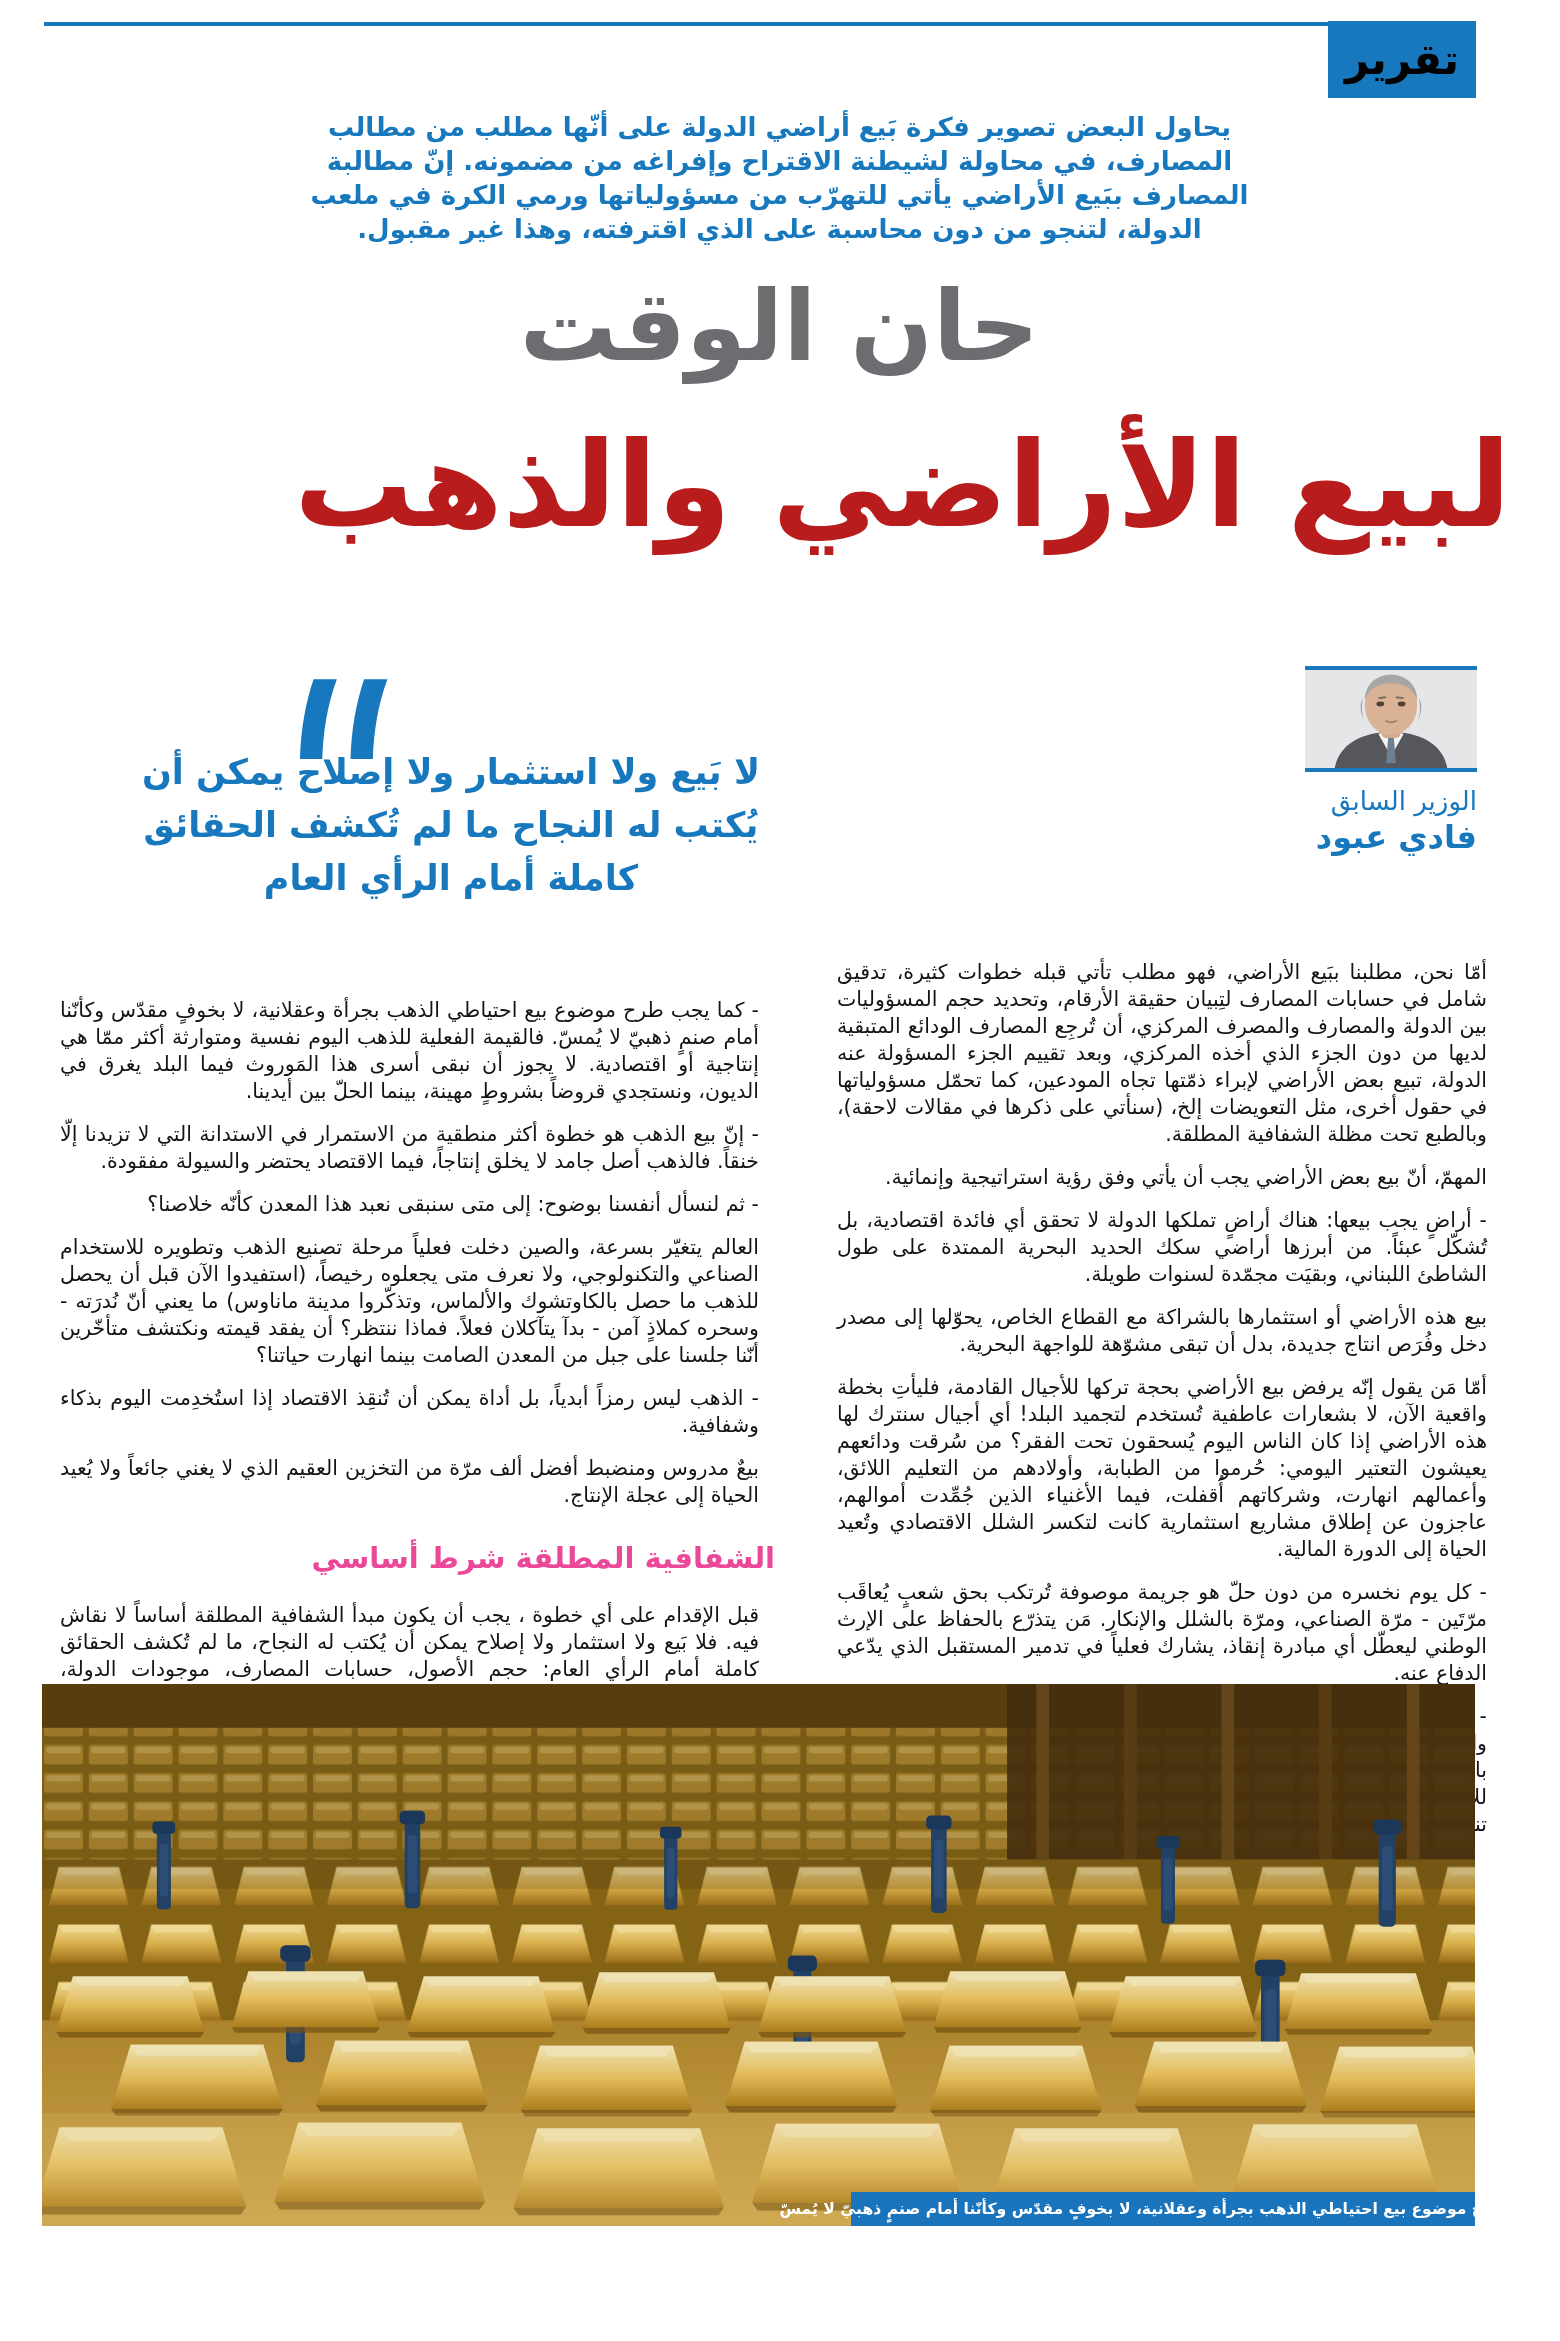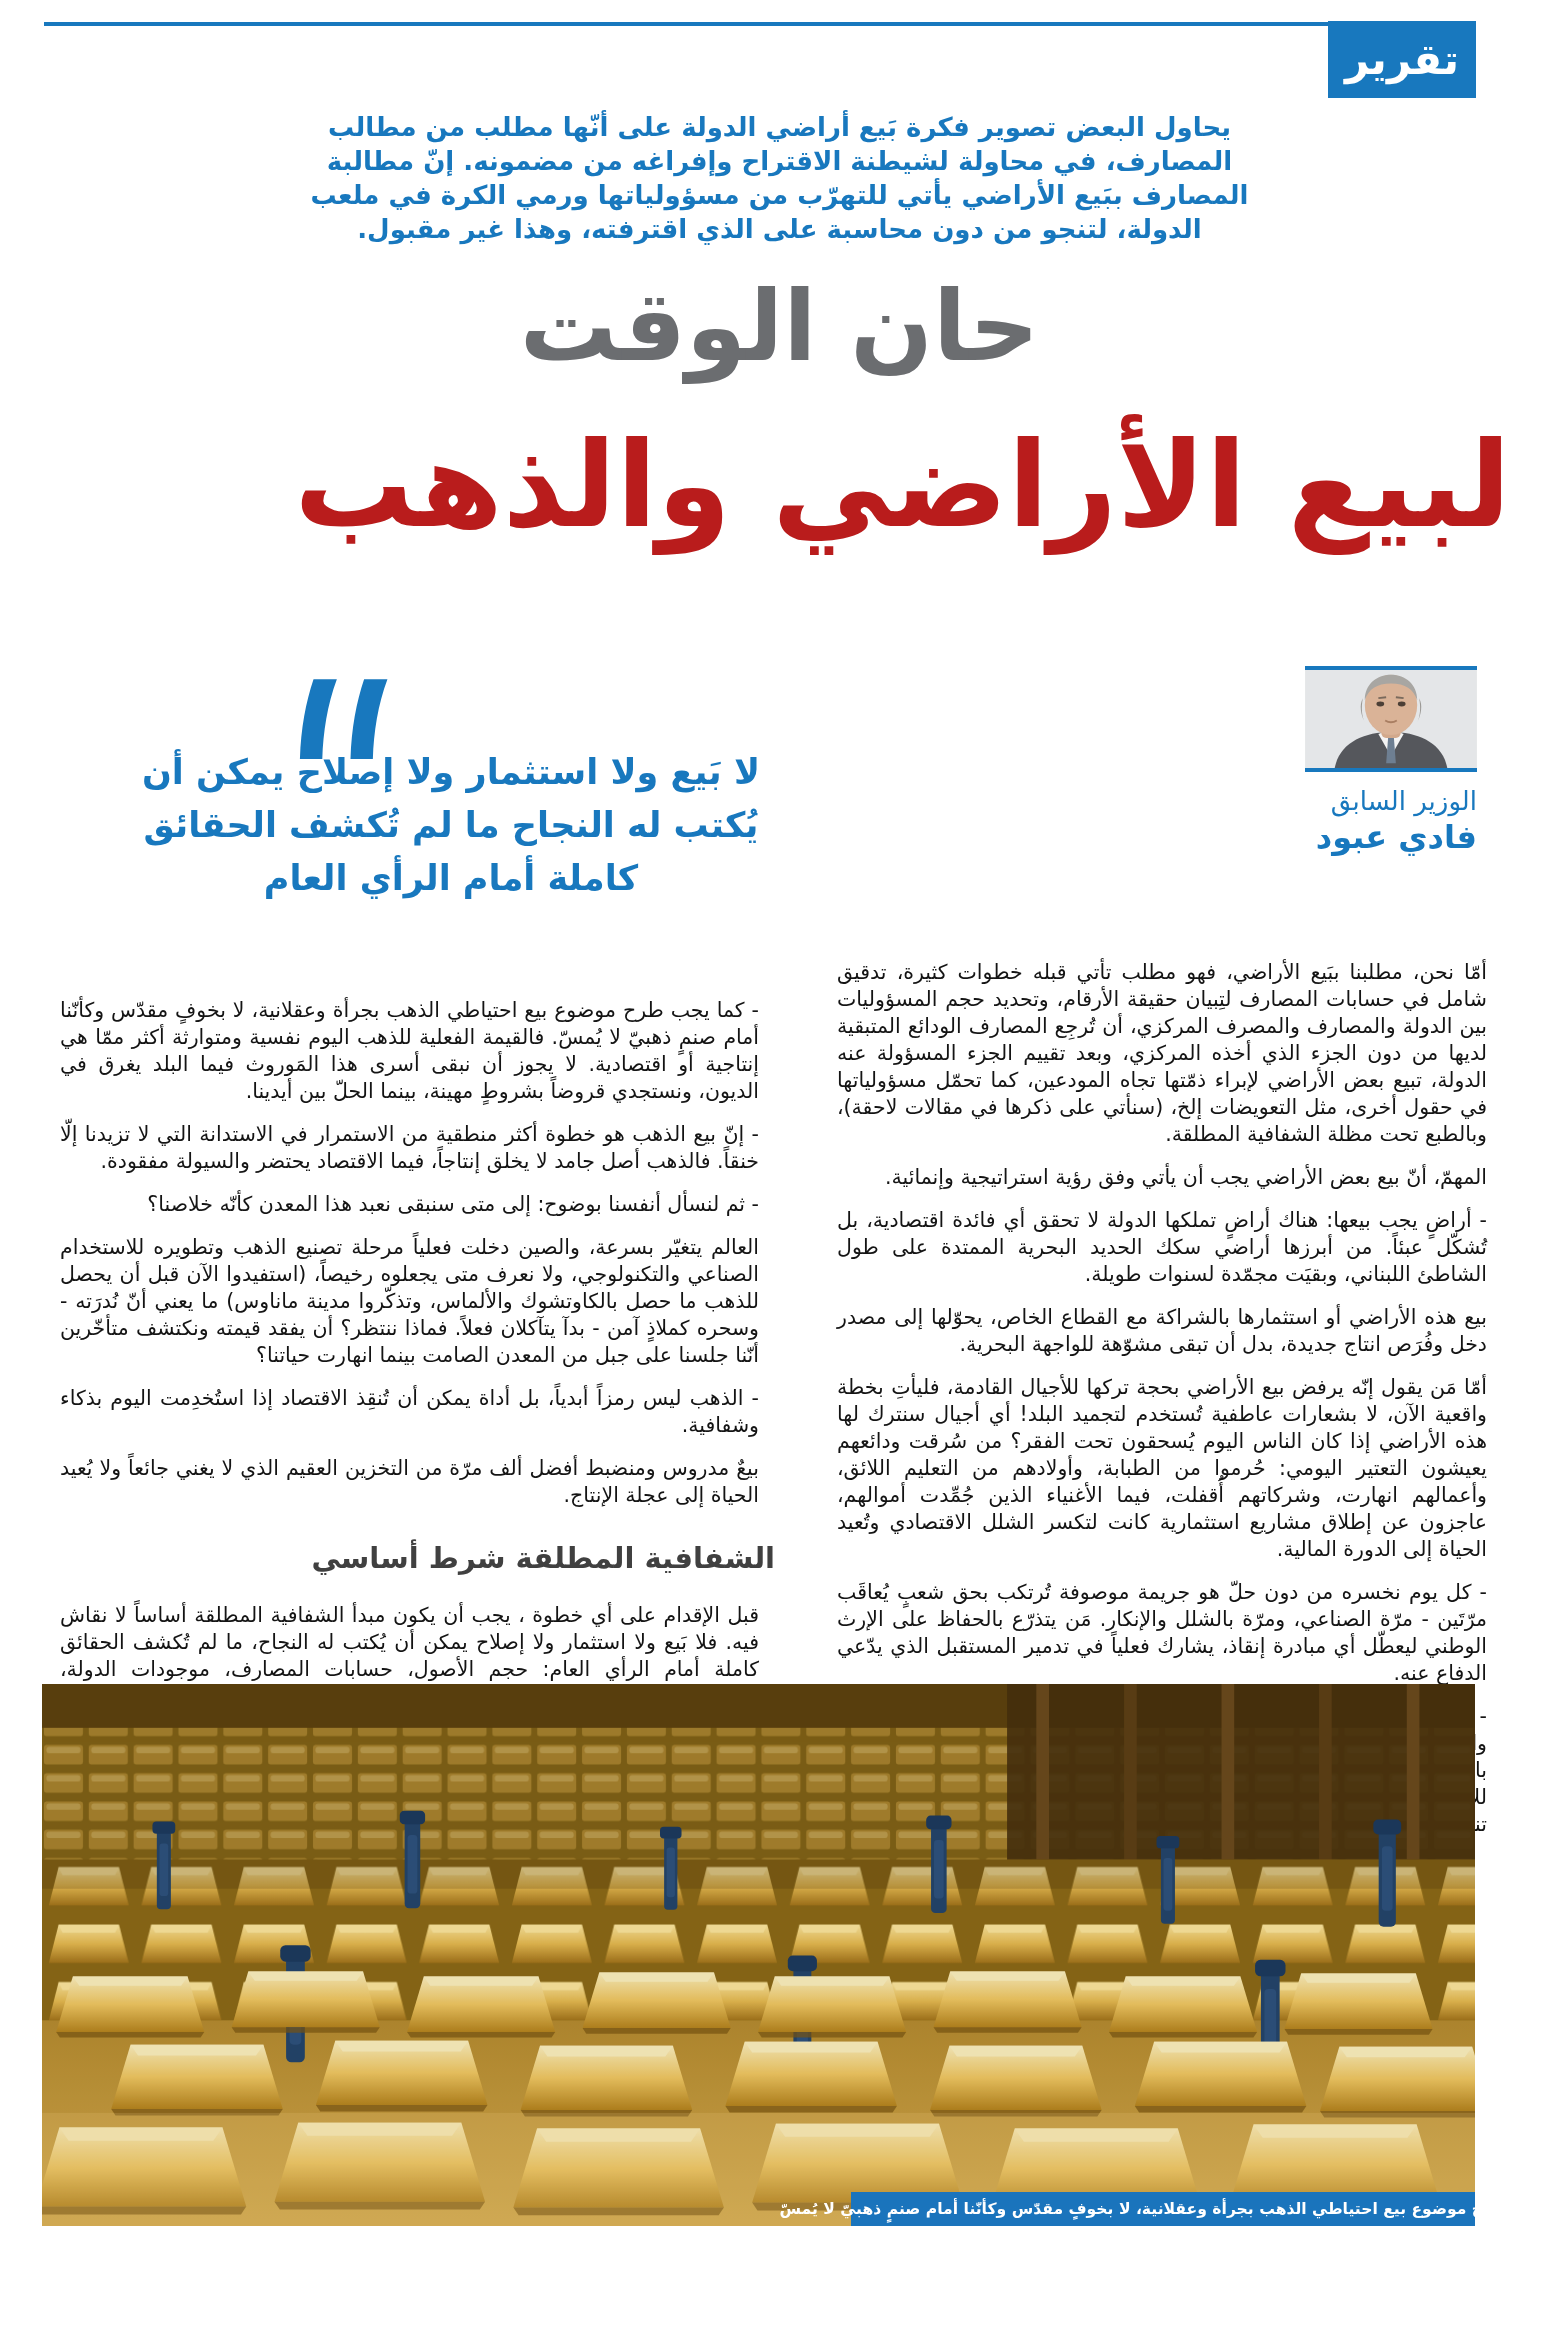--- a/index.html
+++ b/index.html
@@ -1,21 +1,21 @@
 <!DOCTYPE html>
 <html lang="ar" dir="rtl" style="font-size:7.8px"><head>
 <meta charset="utf-8">
 <style>
   html,body{margin:0;padding:0;background:#ffffff;}
   body{font-family:"DejaVu Sans",sans-serif;}
   .page{position:relative;width:1561px;height:2342px;background:#fff;overflow:hidden;direction:rtl;}
 
   .top-rule{position:absolute;left:45px;top:22px;width:1284px;height:4.4px;background:#1878be;}
   .kicker{position:absolute;left:1329px;top:20.5px;width:148px;height:77px;background:#1878be;
-          color:#ffffff;font-size:42px;font-weight:bold;display:flex;align-items:center;justify-content:center;}
+          color:#000000;font-size:42px;font-weight:bold;display:flex;align-items:center;justify-content:center;}
 
   .intro{position:absolute;left:271px;top:110px;width:1019px;text-align:center;
          color:#1878be;font-size:26px;font-weight:bold;line-height:34px;}
 
   .headline-1{position:absolute;left:97px;right:97px;top:278px;text-align:center;
               color:#6b6d70;font-size:97px;font-weight:bold;line-height:1;}
   .headline-2{position:absolute;left:49px;right:49px;top:414px;
               color:#b91c1c;font-size:119px;font-weight:bold;line-height:1.2;}
 
   .quote-icon{position:absolute;left:298px;top:677px;width:106px;height:89px;}
@@ -26,21 +26,21 @@
   .author-photo{width:172px;height:98px;border-top:4.9px solid #1878be;border-bottom:4.9px solid #1878be;
                 background:#e9eaec;overflow:hidden;}
   .author-role{margin-top:14.6px;text-align:right;color:#1878be;font-size:26px;line-height:1.1;}
   .author-name{margin-top:4.9px;text-align:right;color:#1878be;font-size:32px;font-weight:bold;line-height:1.1;}
 
   .columns{position:absolute;left:44px;top:943px;width:1460px;display:flex;gap:46px;
            color:#141414;font-size:20.5px;line-height:27px;text-align:justify;}
   .col-first{width:682px;flex:0 0 auto;}
   .col-second{width:731px;flex:0 0 auto;padding-top:38px;}
   .columns p{margin:16px;}
-  .subheading{color:#404040;font-size:29px;font-weight:bold;line-height:1.1;margin:34px 0 27px 0;text-align:right;}
+  .subheading{color:#ec4899;font-size:29px;font-weight:bold;line-height:1.1;margin:34px 0 27px 0;text-align:right;}
 
   .photo{position:absolute;left:43px;top:1684px;width:1433px;height:542px;overflow:hidden;background:#8a6420;}
   .photo svg{display:block;width:100%;height:100%;}
   .photo-caption{position:absolute;right:0;bottom:0;width:624px;height:34px;background:#1a74bc;
                  color:#ffffff;font-size:15.6px;font-weight:bold;display:flex;align-items:center;
                  justify-content:center;padding:0 8.8px;box-sizing:border-box;white-space:nowrap;}
 </style>
 </head>
 <body>
 

